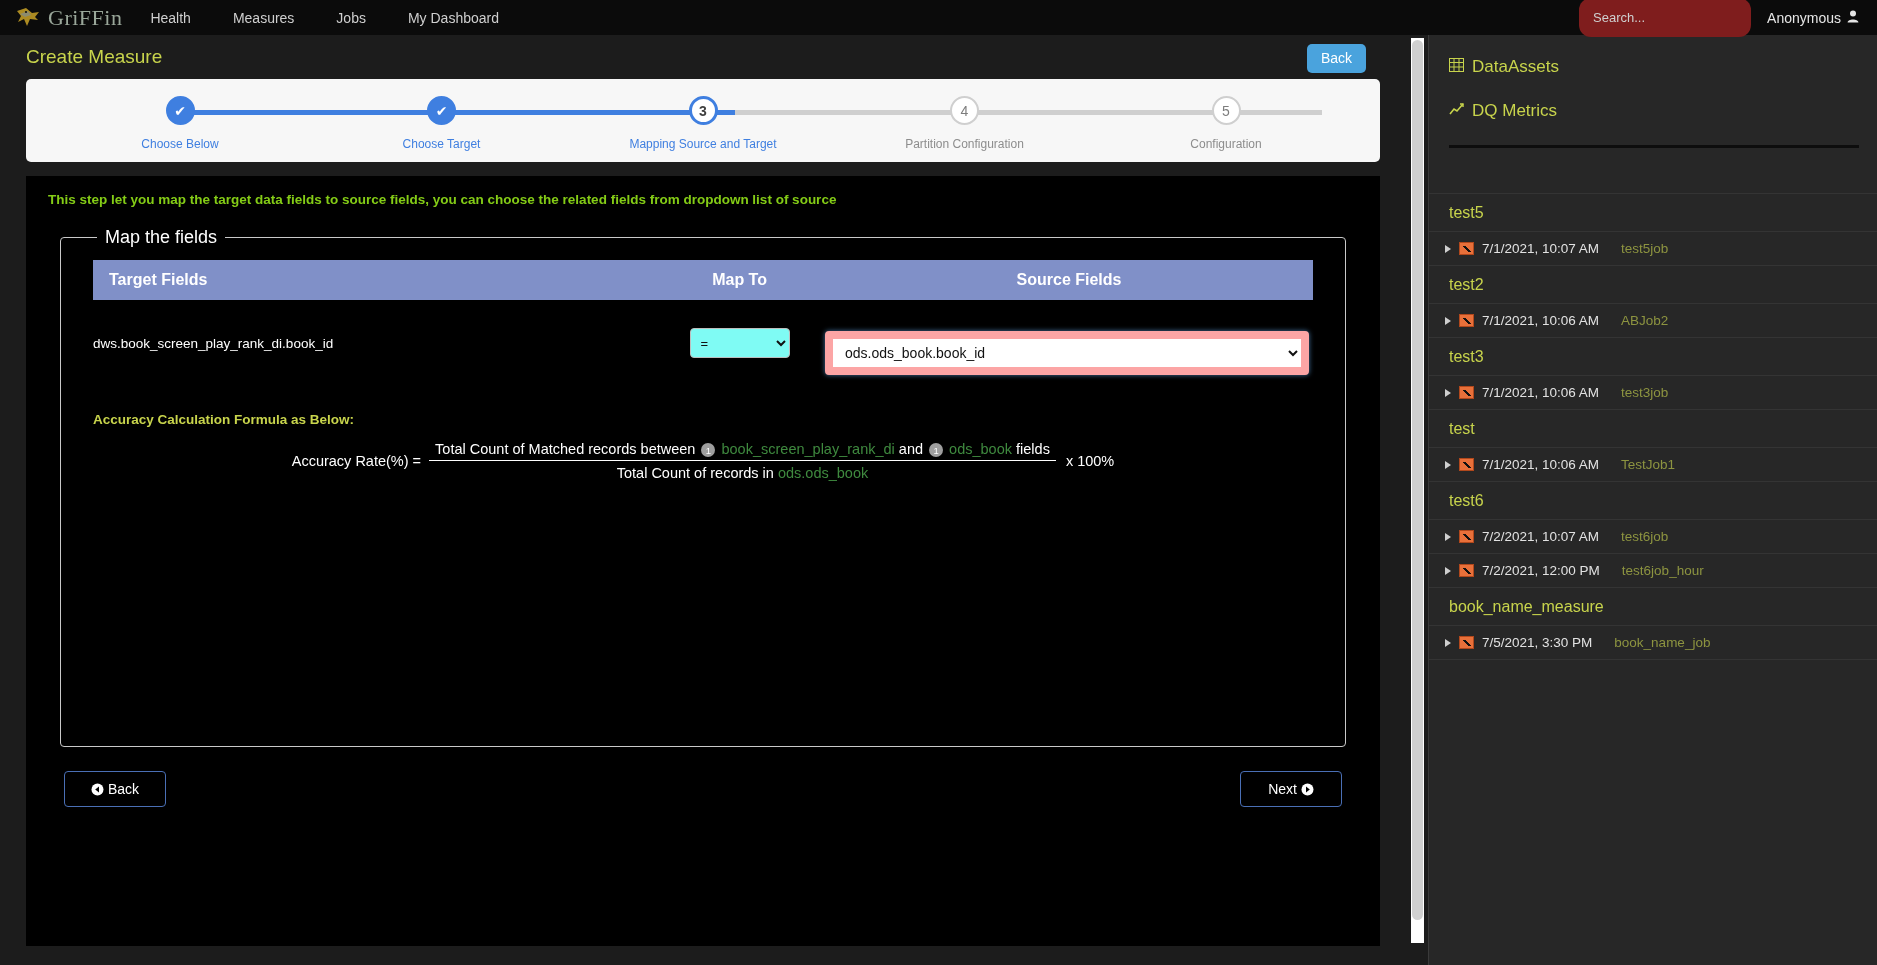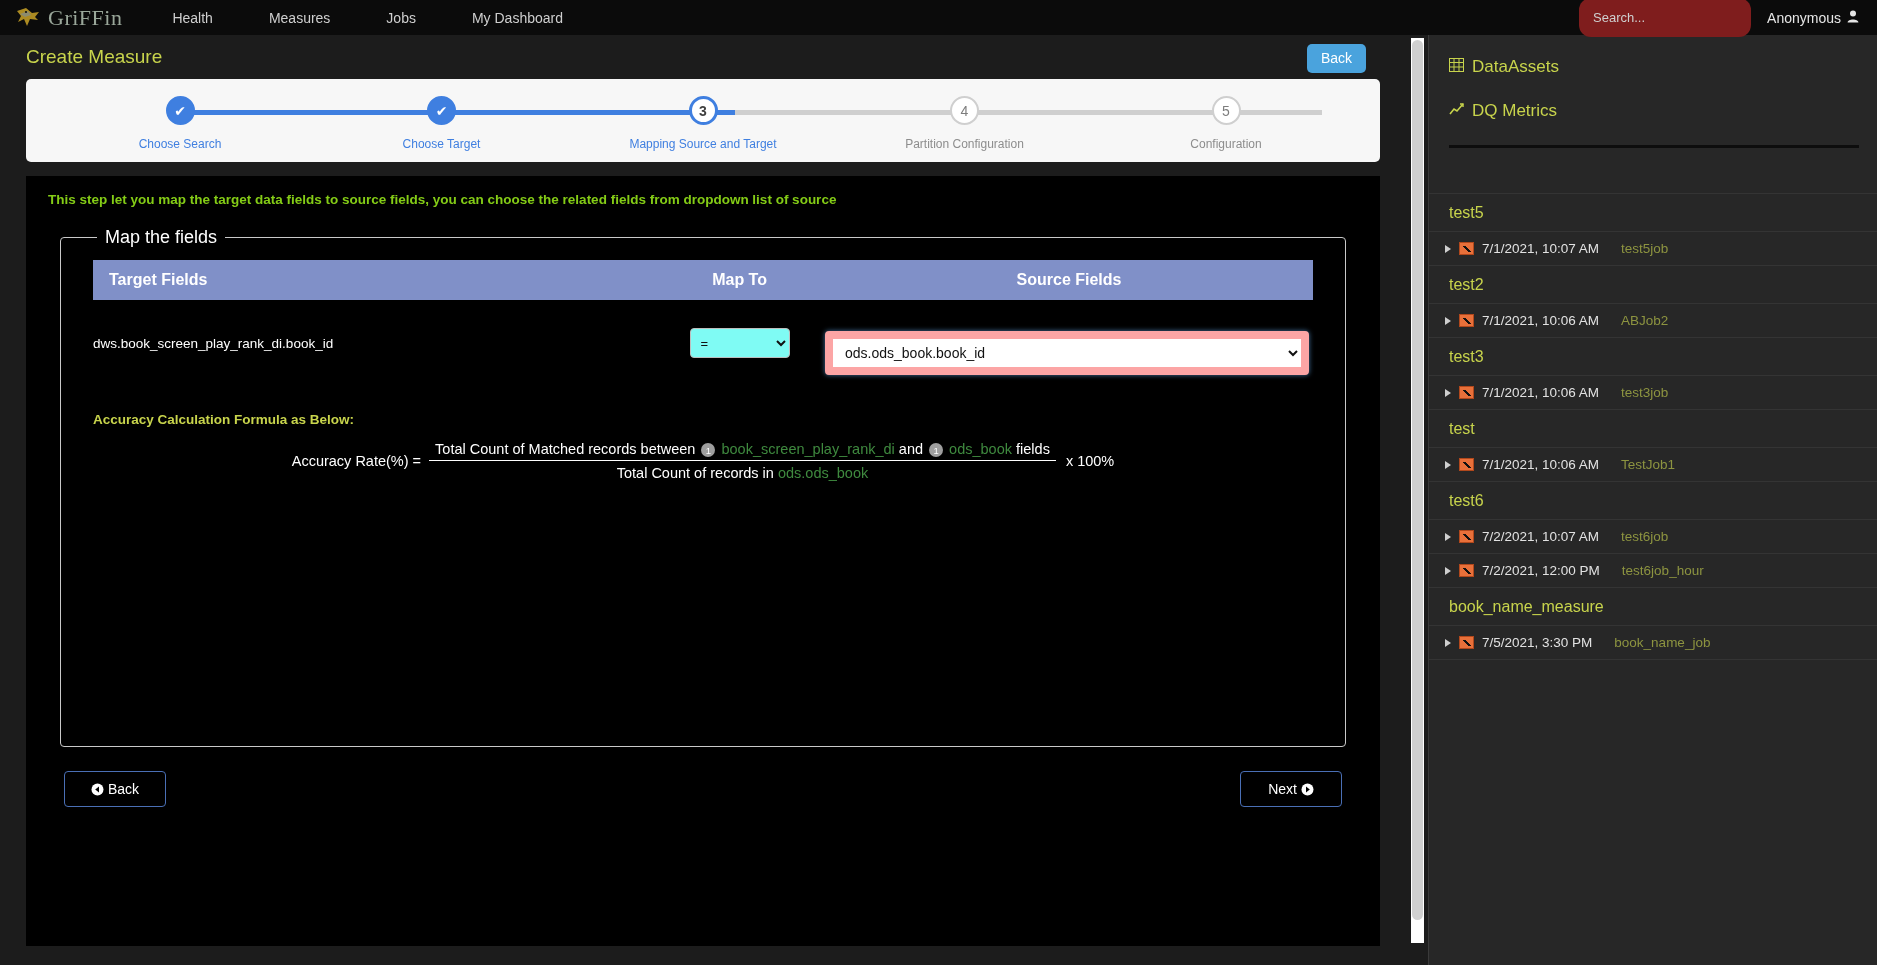--- a/index.html
+++ b/index.html
@@ -15,30 +15,30 @@
     height: 35px;
     background: #0b0b0b;
     display: flex;
     align-items: center;
     padding: 0 14px;
     position: relative;
   }
   .brand {
     display: flex; align-items: center;
     gap: 4px;
-    margin-right: 48px;
+    margin-right: 26px;
   }
   .brand-logo { width: 30px; height: 24px; position: relative; }
   .brand-text {
     font-size: 22px;
     color: #9aa79a;
     letter-spacing: .5px;
     font-family: "Liberation Serif", serif;
   }
-  .nav-links { display: flex; gap: 52px; }
+  .nav-links { display: flex; gap: 38px; }
   .nav-link {
     color: #cfcfcf; font-size: 14px;
     text-decoration: none; cursor: pointer;
     padding: 4px 2px;
   }
   .nav-right {
     position: absolute; right: 10px; top: 0; height: 35px;
     display: flex; align-items: center; gap: 16px;
   }
   .search-box {
@@ -395,21 +395,21 @@
     <div class="stepper-card">
       <div class="stepper">
         <div class="connector filled" style="left:144px; width:212px;"></div>
         <div class="connector filled" style="left:356px; width:215px;"></div>
         <div class="connector filled" style="left:571px; width:128px;"></div>
         <div class="connector" style="left:699px; width:87px;"></div>
         <div class="connector" style="left:786px; width:500px;"></div>
 
         <div class="step done">
           <div class="step-bubble">✔</div>
-          <div class="step-label">Choose Search</div>
+          <div class="step-label">Choose Below</div>
         </div>
         <div class="step done">
           <div class="step-bubble">✔</div>
           <div class="step-label">Choose Target</div>
         </div>
         <div class="step active">
           <div class="step-bubble">3</div>
           <div class="step-label">Mapping Source and Target</div>
         </div>
         <div class="step">

